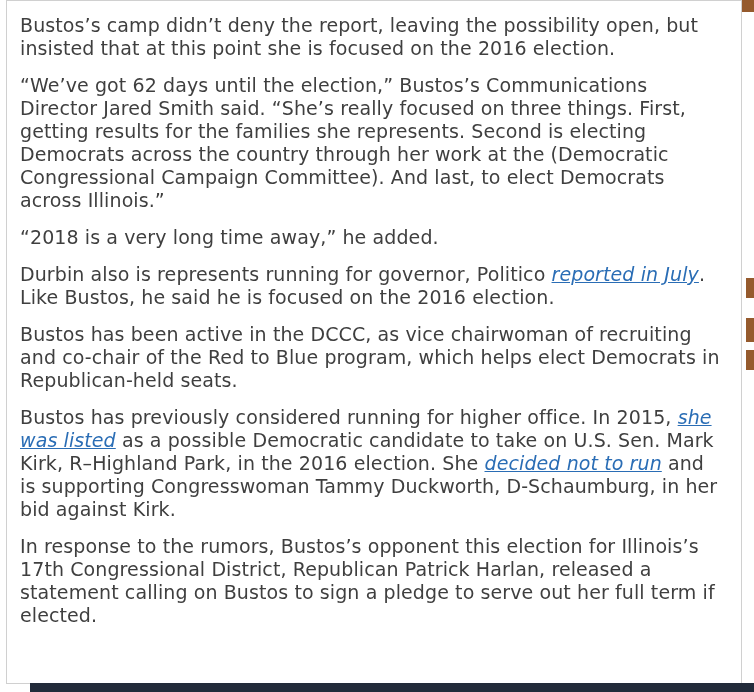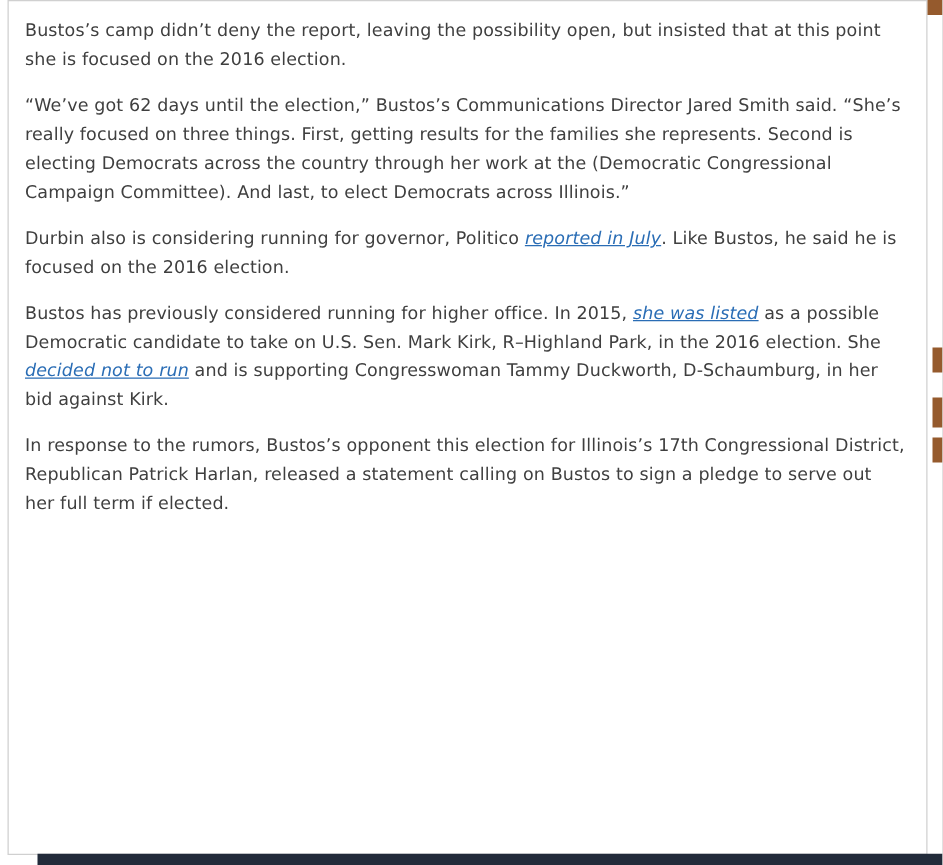--- a/index.html
+++ b/index.html
@@ -25,21 +25,21 @@
     pointer-events:none;
   }
   .article{
     position:absolute;
     left:8px;top:2px;right:14px;
     padding:12px 16px 0 12px;
     color:var(--text-color);
   }
   .article p{
     margin:0 0 14px 0;
-    font-size:14px;
+    font-size:19px;
     line-height:23px;
     letter-spacing:0.1px;
   }
   .link{
     color:var(--link-color);
     text-decoration:underline;
     cursor:pointer;
     font-style:italic;
   }
   .scroll-cap{
@@ -65,21 +65,23 @@
 </style>
 </head>
 <body>
 
 <div class="screen">
   <div class="frame"></div>
 
   <div class="article">
       <p><span>Bustos’s camp didn’t deny the report, leaving the possibility open, but insisted that at this point she is focused on the 2016 election.</span></p>
       <p><span>“We’ve got 62 days until the election,” Bustos’s Communications Director Jared Smith said. “She’s really focused on three things. First, getting results for the families she represents. Second is electing Democrats across the country through her work at the (Democratic Congressional Campaign Committee). And last, to elect Democrats across Illinois.”</span></p>
-      <p><span>Durbin also is considering running for governor, Politico </span><a class="link" href="#">reported in July</a><span>. Like Bustos, he said he is focused on the 2016 election.</span></p>
+      <p><span>“2018 is a very long time away,” he added.</span></p>
+      <p><span>Durbin also is represents running for governor, Politico </span><a class="link" href="#">reported in July</a><span>. Like Bustos, he said he is focused on the 2016 election.</span></p>
+      <p><span>Bustos has been active in the DCCC, as vice chairwoman of recruiting and co-chair of the Red to Blue program, which helps elect Democrats in Republican-held seats.</span></p>
       <p><span>Bustos has previously considered running for higher office. In 2015, </span><a class="link" href="#">she was listed</a><span> as a possible Democratic candidate to take on U.S. Sen. Mark Kirk, R–Highland Park, in the 2016 election. She </span><a class="link" href="#">decided not to run</a><span> and is supporting Congresswoman Tammy Duckworth, D-Schaumburg, in her bid against Kirk.</span></p>
       <p><span>In response to the rumors, Bustos’s opponent this election for Illinois’s 17th Congressional District, Republican Patrick Harlan, released a statement calling on Bustos to sign a pledge to serve out her full term if elected.</span></p>
     </div>
 
   <div class="scroll-cap"></div>
   <div class="scroll-seg seg-1"></div>
   <div class="scroll-seg seg-2"></div>
   <div class="scroll-seg seg-3"></div>
 
   <div class="bottom-bar"></div>

